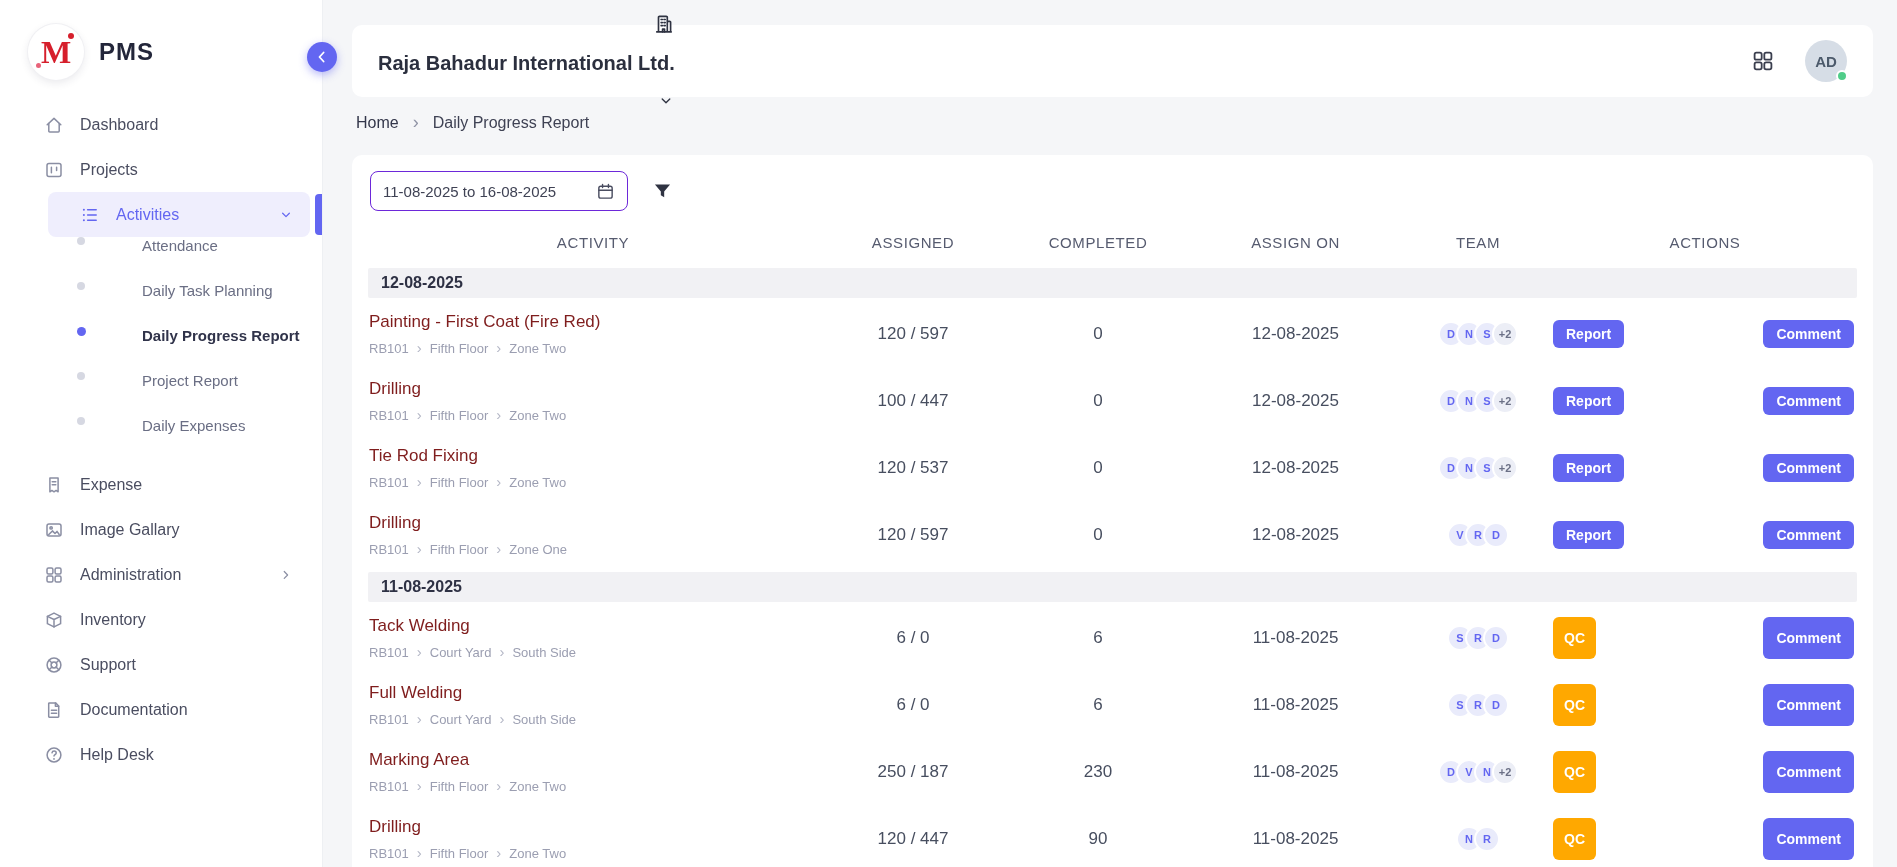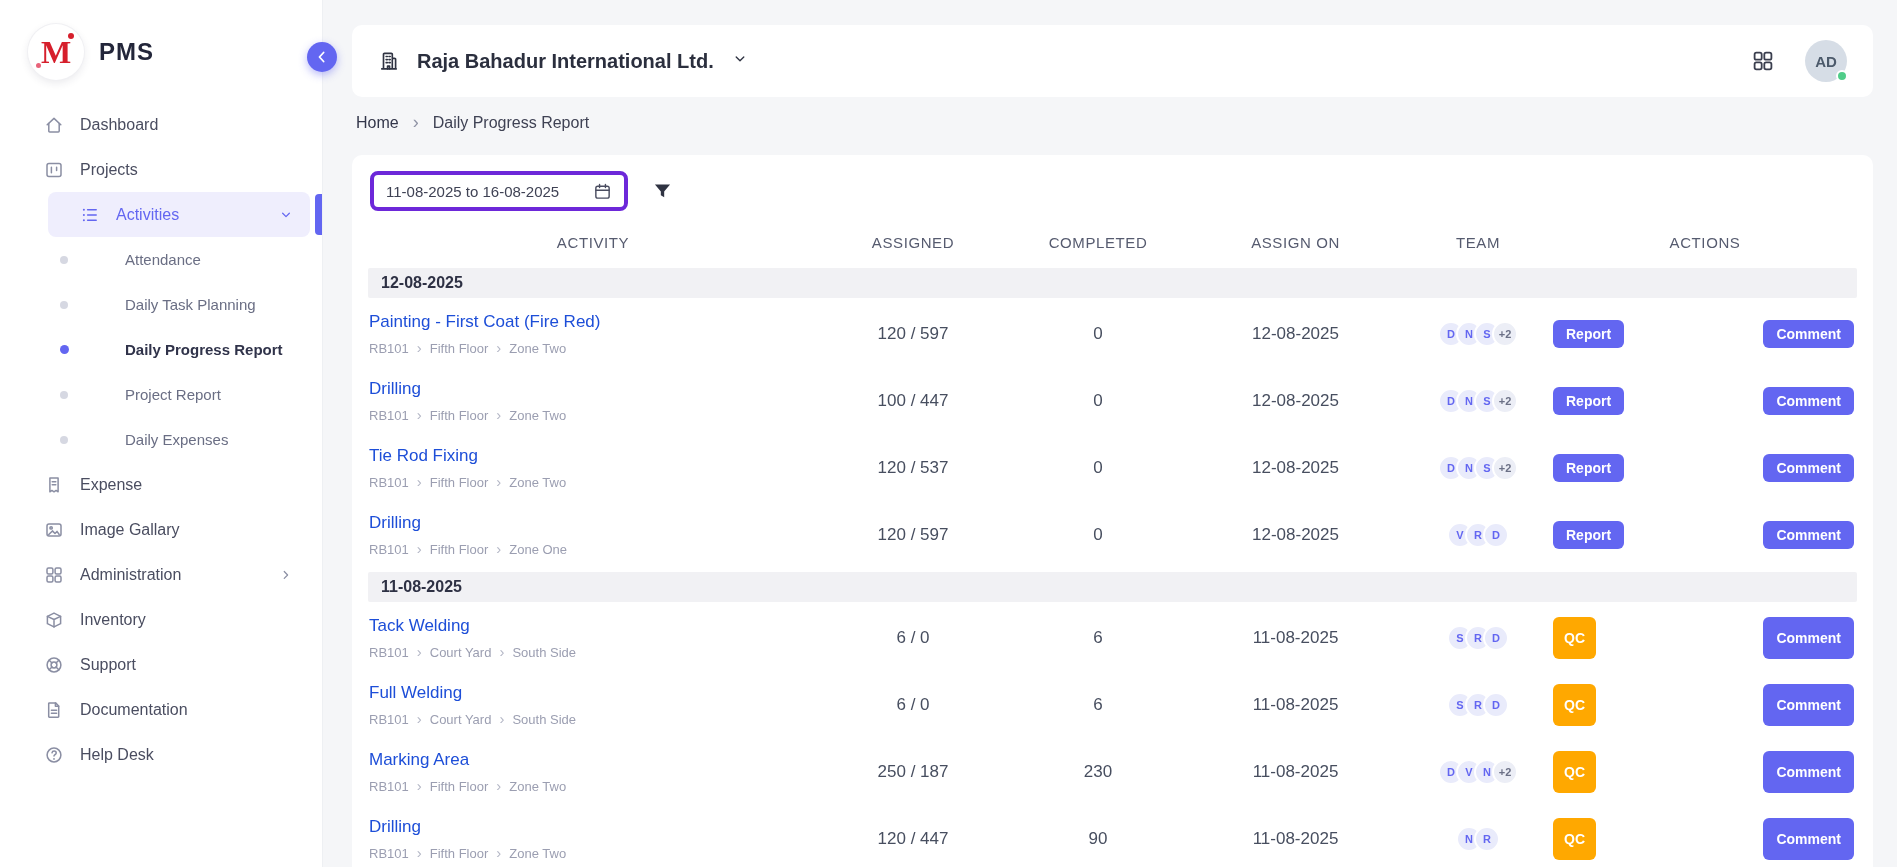--- a/index.html
+++ b/index.html
@@ -42,33 +42,33 @@
   .nav-icon { width:20px; height:20px; color:#8a8ea3; flex-shrink:0; }
   .nav-item.active { background:#efeefd; color:#6366f1;margin-left:48px; }
   .nav-item.active .nav-icon { color:#6366f1; }
   .nav-item.active::after {
     content:''; position:absolute; right:-12px; top:2px; bottom:2px; width:7px;
     background:#6366f1; border-radius:4px 0 0 4px;
   }
   .nav-chevron { margin-left:auto; width:16px; height:16px; color:inherit; }
   .nav-chevron.muted { color:#8a8ea3; }
 
-  .sub-item { display:flex; align-items:center; height:45px; padding-left:60px; font-size:15px; color:#6a6e84; cursor:pointer; }
+  .sub-item { display:flex; align-items:flex-start; height:45px; padding-left:37px; font-size:15px; color:#6a6e84; cursor:pointer;margin-left:40px; }
   .sub-item .dot { width:8px; height:8px; border-radius:50%; background:#d6d8e2; margin-right:57px; flex-shrink:0; }
   .sub-item.active { color:#30334a; font-weight:700; }
   .sub-item.active .dot { background:#6366f1; width:9px; height:9px; margin-right:56px; }
 
   
   .main { margin-left:323px; padding:25px 24px 0 29px; }
 
   .header-card {
     height:72px; background:#fff; border-radius:10px;
     display:flex; align-items:center; padding:0 26px;
   }
-  .company { display:flex; align-items:flex-start; gap:17px; cursor:pointer; }
+  .company { display:flex; align-items:flex-end; gap:17px; cursor:pointer;flex-direction:column; }
   .company-name { font-size:20px; font-weight:700; color:#2b2f3e; }
   .icon22 { width:22px; height:22px; color:#2f3342; }
   .icon18 { width:18px; height:18px; color:#2f3342; }
   .header-right { margin-left:auto; display:flex; align-items:center; gap:30px; }
   .apps-btn { width:24px; height:24px; color:#3a3e4e; cursor:pointer; }
   .avatar {
     width:42px; height:42px; border-radius:50%; background:#d6dde6; color:#4c5a6b;
     font-weight:700; font-size:15px; display:flex; align-items:center; justify-content:center;
     position:relative; cursor:pointer;
   }
@@ -79,42 +79,42 @@
 
   .breadcrumb { display:flex; align-items:flex-start; gap:14px; margin:17px 4px 0; font-size:16px; height:24px; }
   .bc-home { color:#33364a; cursor:pointer; }
   .bc-sep { color:#8f93a5; font-size:18px; line-height:1; transform:translateY(-1px); }
   .bc-cur { color:#3f4254; }
 
   .content-card { background:#fff; border-radius:10px; margin-top:17px; padding:14px 16px 24px; min-height:760px; }
 
   .filter-row { display:flex; align-items:center; gap:24px; margin:2px 0 8px 2px; }
   .date-input {
-    width:258px; height:40px; border:4px solid #6d28d9; border-radius:8px;
+    width:258px; height:40px; border:1px solid #6d28d9; border-radius:8px;
     display:flex; align-items:center; padding:0 12px; gap:8px; background:#fff;
   }
   .date-input input {
     border:none; outline:none; flex:1; font-family:"Liberation Sans", sans-serif;
     font-size:15px; color:#3f4254; background:transparent;
   }
   .cal-icon { width:19px; height:19px; color:#4a4d60; flex-shrink:0; }
   .funnel-icon { width:21px; height:21px; color:#2f3342; cursor:pointer; }
 
   
   .grid-cols { display:grid; grid-template-columns:450px 190px 180px 215px 150px 1fr; align-items:center; }
   .thead { height:46px; }
   .th { text-align:center; font-size:15px; color:#565b6f; letter-spacing:.6px; }
   .th:first-child { }
   .group-row {
     background:#f1f1f4; border-radius:2px; height:30px; display:flex; align-items:center;
     padding:0 13px; font-size:16px; font-weight:700; color:#2e3144; margin:3px 0;
   }
   .data-row { padding:11px 0 12px; }
   .activity-cell { padding-left:1px; }
-  .activity-name { font-size:17px; color:#1d4ed8; margin-bottom:9px; }
+  .activity-name { font-size:17px; color:#7f1d1d; margin-bottom:9px; }
   .path { display:flex; align-items:center; gap:8px; font-size:13px; color:#9b9eb1; }
   .psep { font-size:15px; color:#b4b7c6; line-height:1; transform:translateY(-1px); }
   .cell.num { text-align:center; font-size:17px; color:#474e5f; }
   .team-cell { display:flex; justify-content:center; }
   .avatar-sm {
     width:26px; height:26px; border-radius:50%; background:#e9ebfb; color:#6366f1;
     font-size:11px; font-weight:700; display:flex; align-items:center; justify-content:center;
     border:2px solid #fff; margin-left:-8px; cursor:pointer;
   }
   .avatar-sm:first-child { margin-left:0; }

